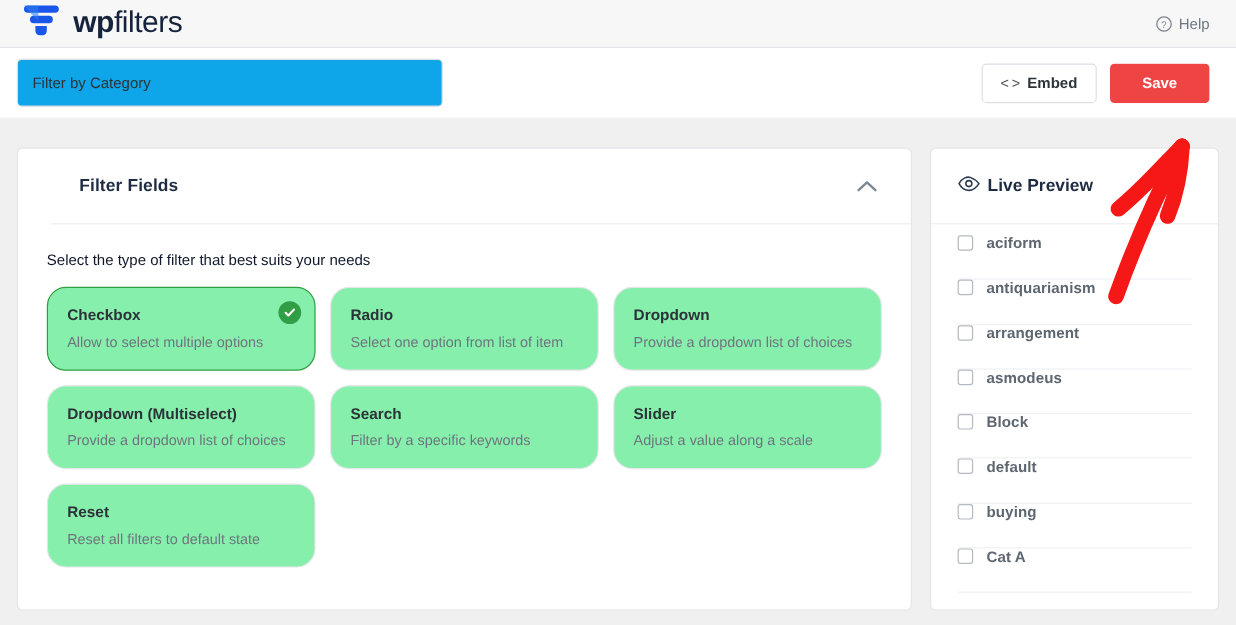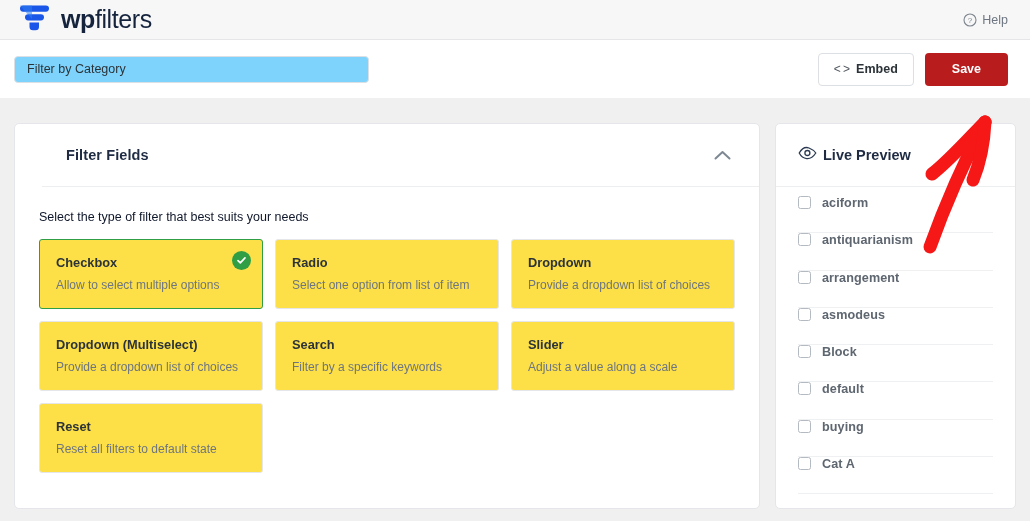--- a/index.html
+++ b/index.html
@@ -57,28 +57,28 @@
     height: 58px;
     background: #fff;
     display: flex;
     align-items: center;
     justify-content: space-between;
     padding: 0 22px 0 14px;
   }
 
   .title-input {
     width: 355px;
-    height: 27px;
+    height: 40px;
     border: 1px solid #dcdfe3;
     border-radius: 4px;
     padding: 0 12px;
     font-family: "Liberation Sans", sans-serif;
     font-size: 12.5px;
     color: #2c3338;
-    background: #7dd3fc;
+    background: #0ea5e9;
     outline: none;
   }
   .title-input::placeholder { color: #8b9199; }
 
   .toolbar-actions {
     display: flex;
     align-items: center;
     gap: 11px;
   }
 
@@ -102,21 +102,21 @@
     color: #2c3338;
     padding: 0 15px;
   }
   .btn-embed .code-icon {
     font-size: 12px;
     color: #50575e;
     font-weight: 400;
     letter-spacing: -1px;
   }
   .btn-save {
-    background: #b91c1c;
+    background: #ef4444;
     color: #fff;
     padding: 0 26px;
     min-width: 80px;
   }
 
   
   .workspace {
     display: flex;
     gap: 15px;
     padding: 25px 14px 0 14px;
@@ -169,25 +169,25 @@
 
   .card-grid {
     display: grid;
     grid-template-columns: repeat(3, 1fr);
     gap: 12px;
   }
 
   .type-card {
     position: relative;
     border: 1px solid #e4e6e9;
-    border-radius: 3px;
+    border-radius: 16px;
     padding: 15px 16px 16px 16px;
     min-height: 64px;
     cursor: pointer;
-    background: #fde047;
+    background: #86efac;
   }
   .type-card.selected {
     border: 1.6px solid #2f9e44;
   }
   .type-card .card-title {
     font-size: 12.8px;
     font-weight: 700;
     color: #2c3338;
     margin-bottom: 8px;
   }

